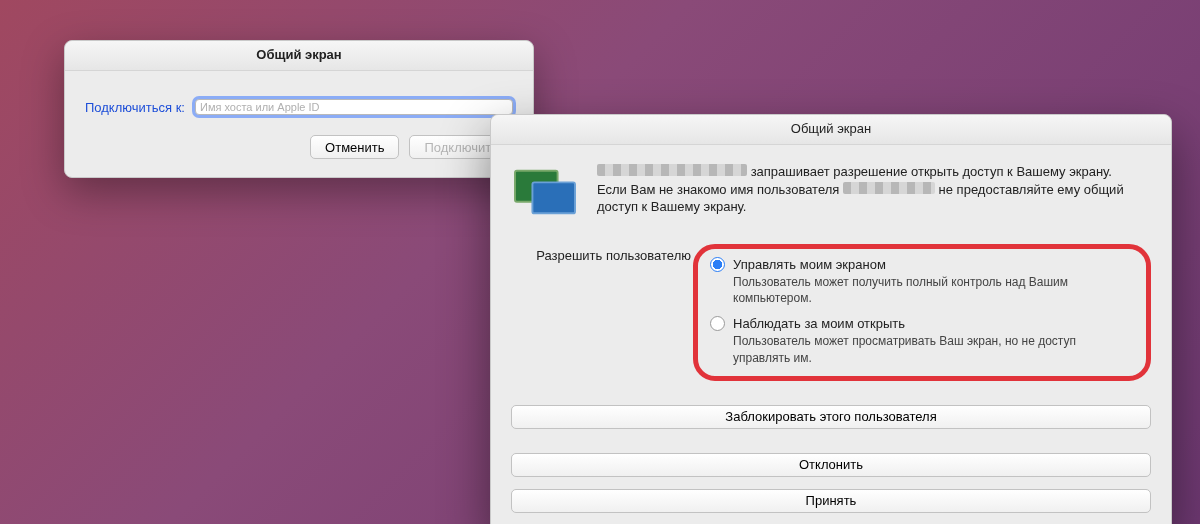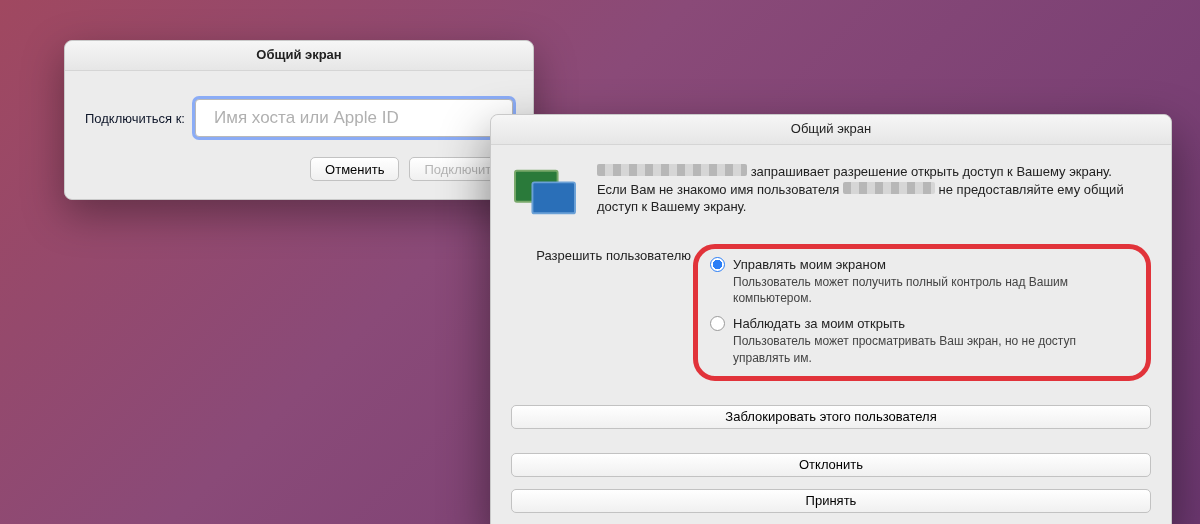--- a/index.html
+++ b/index.html
@@ -33,26 +33,26 @@
       border-bottom: 1px solid #d5d5d5;
       background: linear-gradient(#f6f6f6,#e6e6e6);
       border-radius: 8px 8px 0 0;
     }
     .connect-body {
       padding: 28px 20px 12px 20px;
       display: flex;
       align-items: center;
       gap: 10px;
     }
-    .connect-label { white-space: nowrap; color:#0f172a; }
+    .connect-label { white-space: nowrap; color:#1d4ed8; }
     .host-input {
       flex: 1;
-      height: 38px;
-      padding: 3px 18px;
-      font-size: 17px;
+      height: 16px;
+      padding: 3px 4px;
+      font-size: 11px;
       border: 1px solid #b9b9b9;
       border-radius: 4px;
       background: #fff;
       outline: none;
       box-shadow: 0 0 0 3px rgba(60,120,255,0.55);
     }
     .host-input::placeholder { color: #b0b0b0; }
     .connect-footer {
       display: flex;
       justify-content: flex-end;

